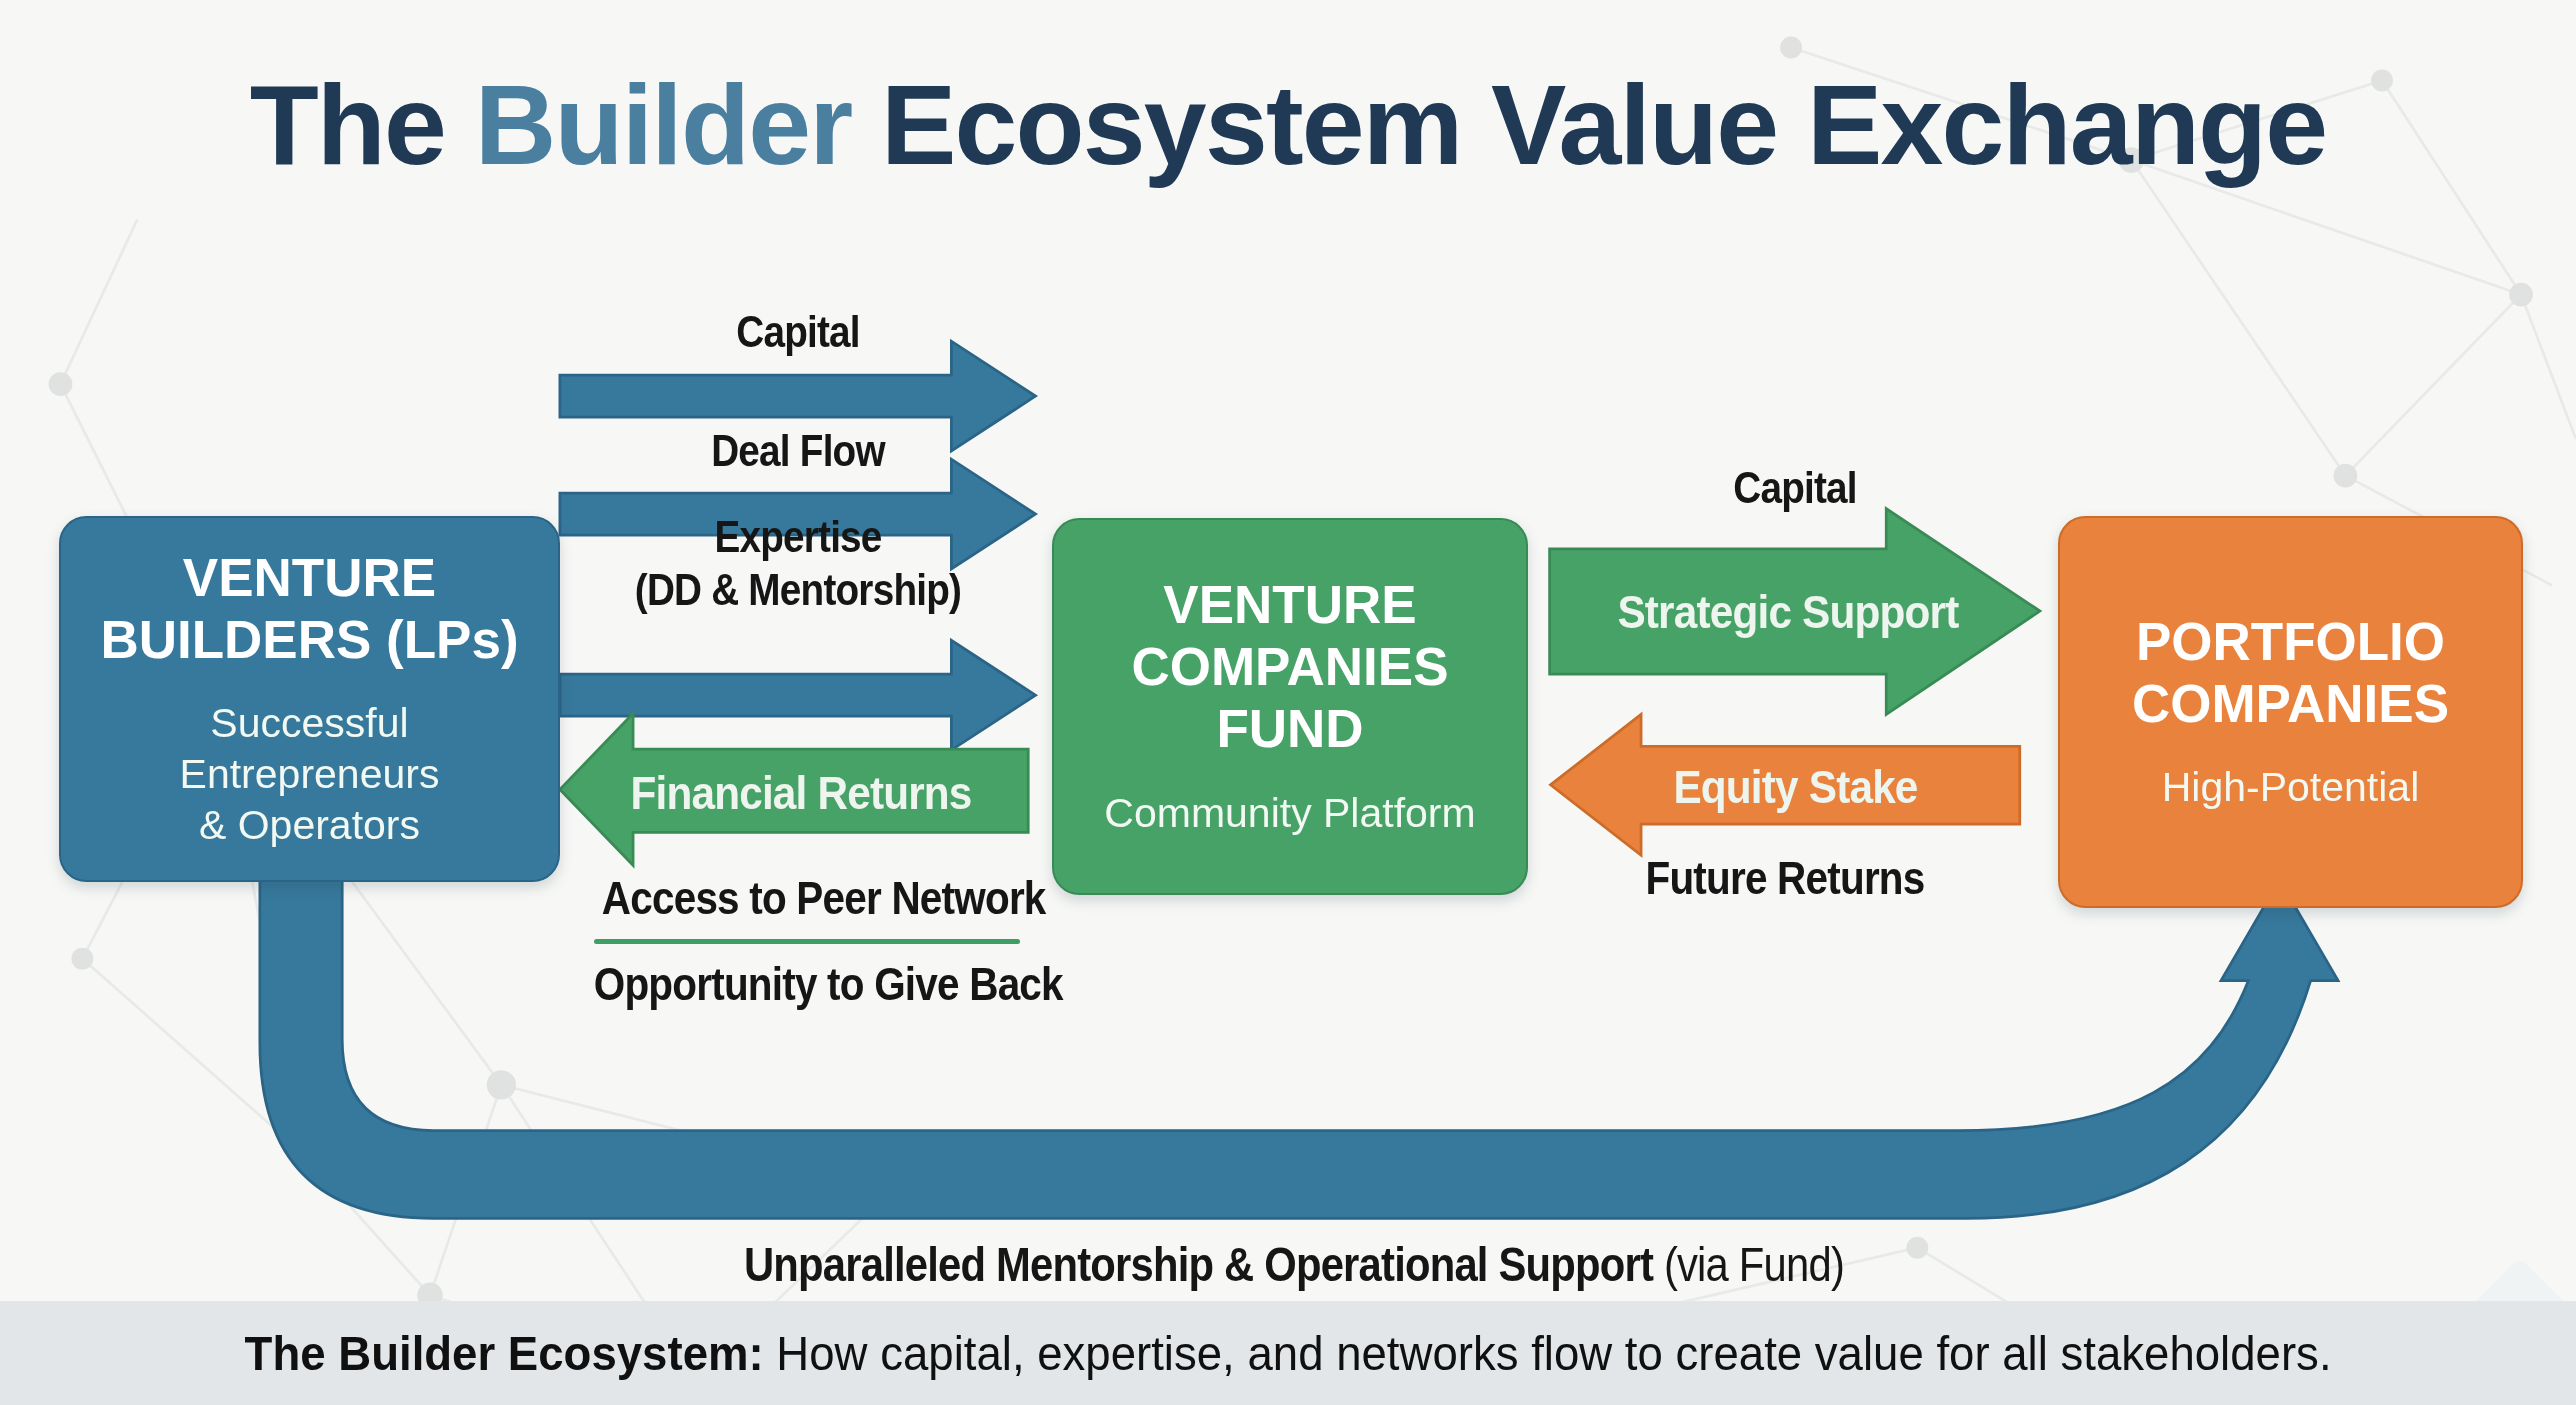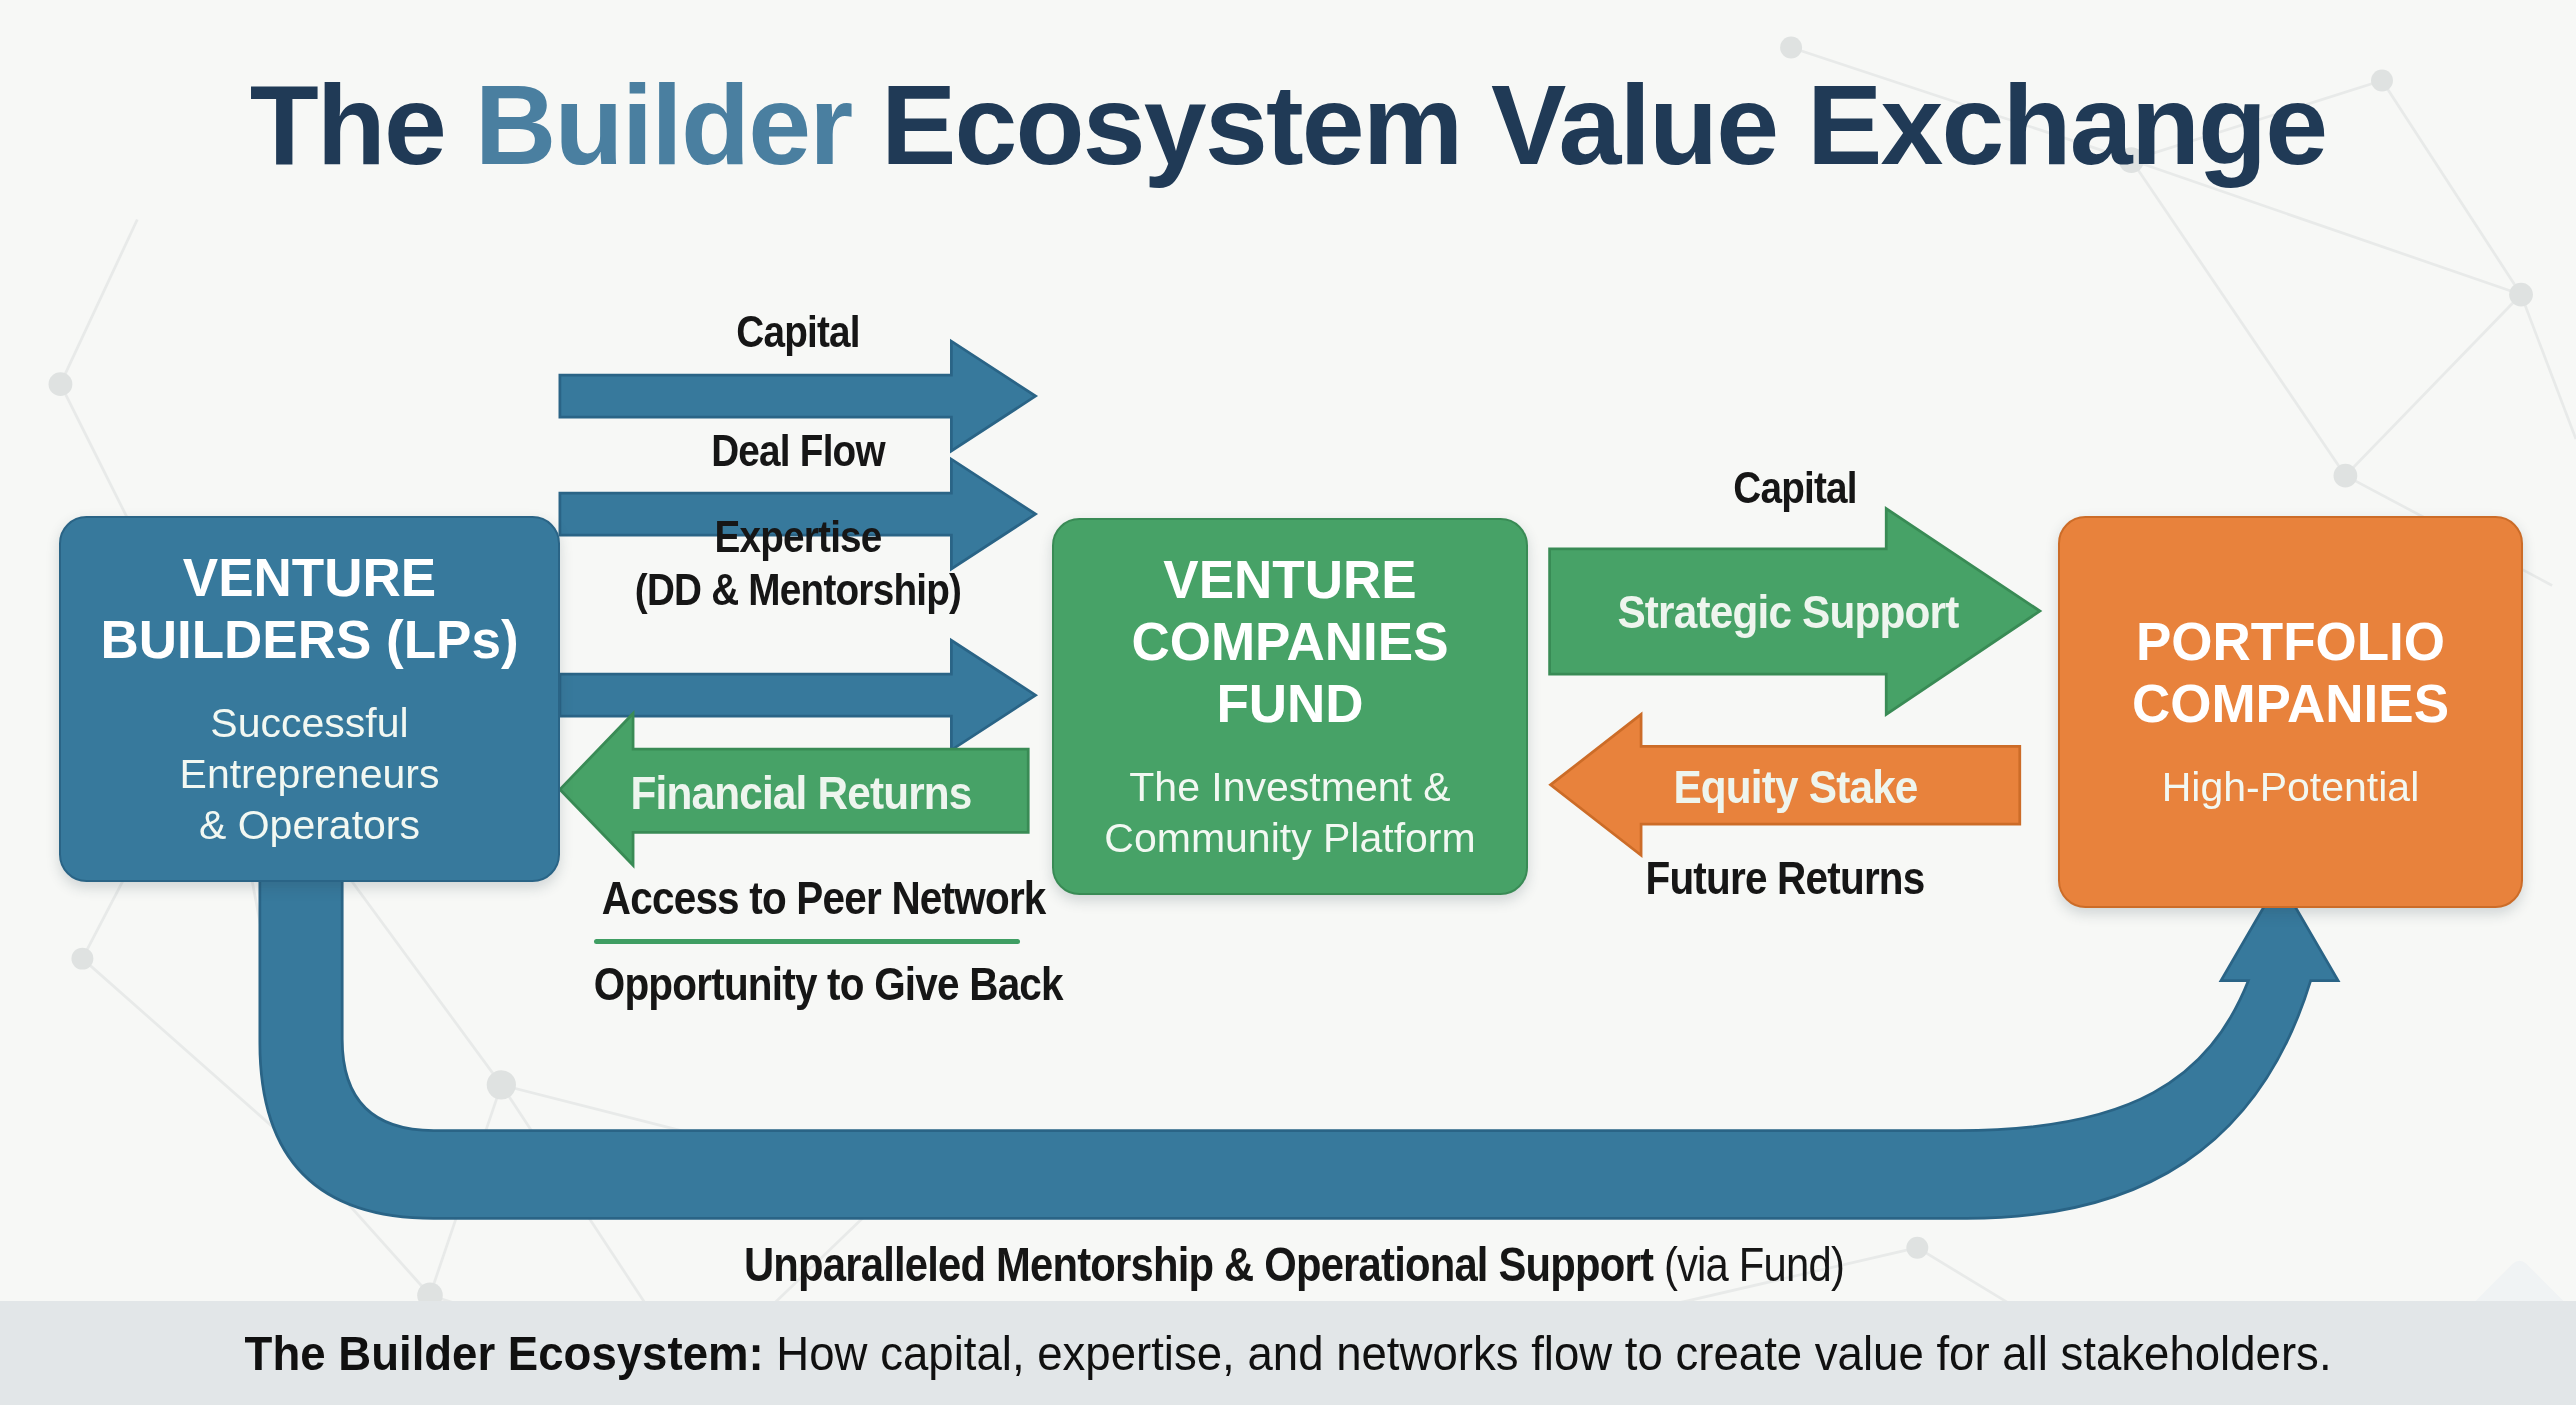--- a/index.html
+++ b/index.html
@@ -181,21 +181,20 @@
       <span>&amp; Operators</span>
     </div>
   </div>
 
   <div class="box" id="box-fund">
     <div class="bt">
       <span>VENTURE</span>
       <span>COMPANIES FUND</span>
     </div>
     <div class="bs">
-      <span>The Investment &amp;</span>
       <span>Community Platform</span>
     </div>
   </div>
 
   <div class="box" id="box-portfolio">
     <div class="bt">
       <span>PORTFOLIO</span>
       <span>COMPANIES</span>
     </div>
     <div class="bs">

